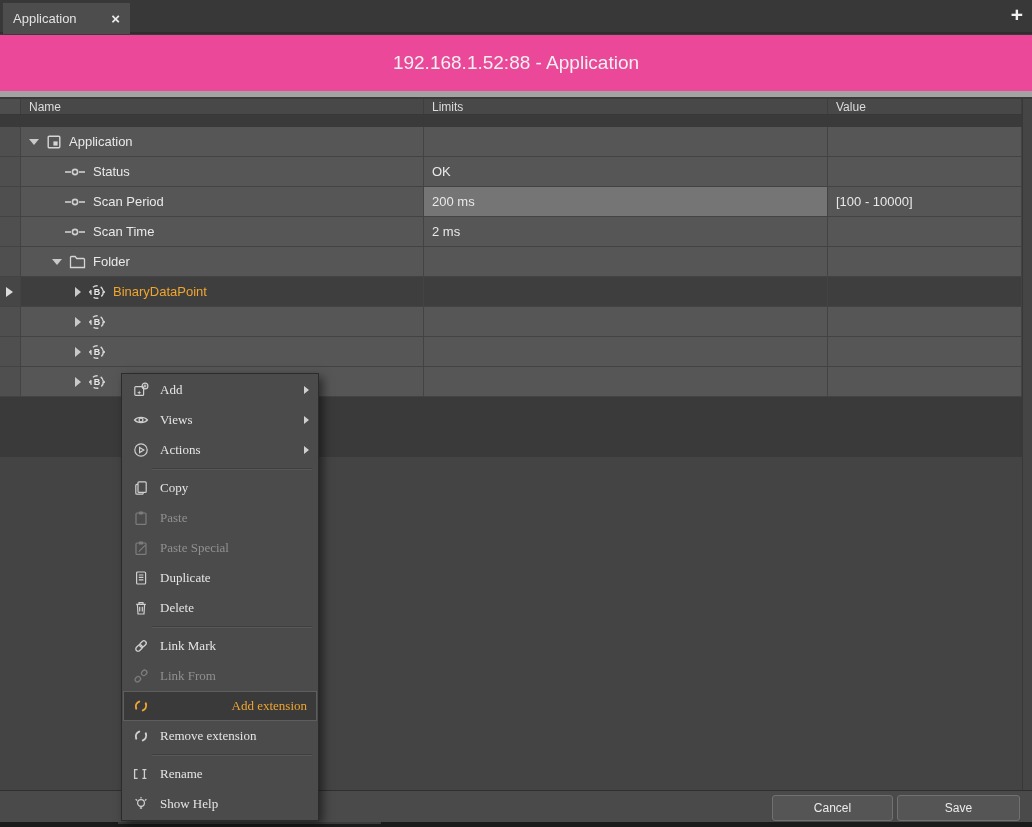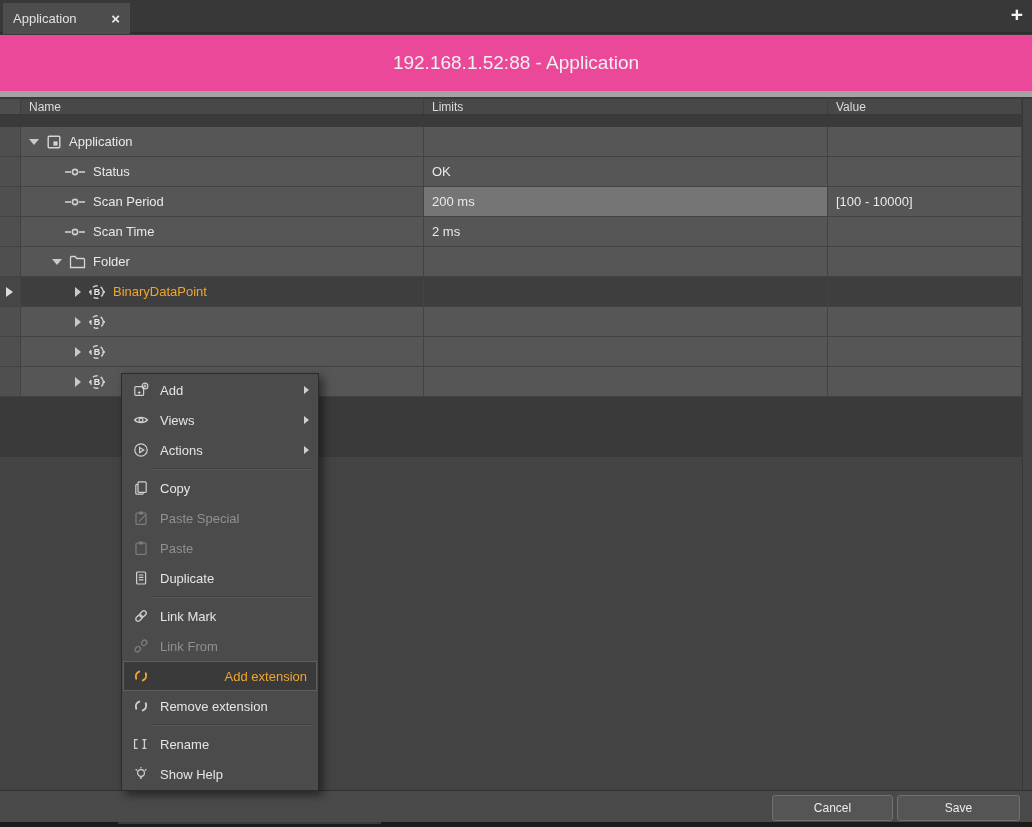--- a/index.html
+++ b/index.html
@@ -66,21 +66,21 @@
   .btn.cancel{left:772px;width:121px;}
   .btn.save{left:897px;width:123px;}
   .bottom-strip{position:absolute;left:0;top:822px;width:100%;height:5px;background:#1b1b1b;}
   .bottom-seg{position:absolute;left:118px;top:822px;width:263px;height:2px;background:#3c3c3c;}
 
   
   .menu{position:absolute;left:121px;top:373px;width:198px;background:#4b4b4b;
         border:1px solid #2b2b2b;box-shadow:4px 4px 9px rgba(0,0,0,.5);box-sizing:border-box;
         padding:1px 0;z-index:10;}
   .mi{height:30px;display:flex;align-items:center;padding:0 9px 0 10px;font-size:13px;
-      color:#e5e5e5;gap:11px;box-sizing:border-box;}
+      color:#e5e5e5;gap:11px;box-sizing:border-box;font-family:Liberation Serif, serif;}
   .mi .mico{width:17px;height:17px;flex:none;color:#cfcfcf;display:flex;align-items:center;justify-content:center;}
   .mi .marrow{margin-left:auto;width:0;height:0;border-left:5px solid #cfcfcf;
               border-top:4px solid transparent;border-bottom:4px solid transparent;}
   .mi.disabled{color:#909090;}
   .mi.disabled .mico{color:#8d8d8d;opacity:.75;}
   .mi.hl{background:#3a3a3a;border:1px solid #5e5e5e;color:#f0a52f;margin:0 1px;padding-left:8px;justify-content:space-between;}
   .mi.hl .mico{color:#f0a52f;}
   .msep{height:1px;background:#3f3f3f;border-bottom:1px solid #585858;margin:3px 6px 3px 30px;}
 
   svg{display:block;}
@@ -324,46 +324,56 @@
         </svg>
       </span>
       <span class="mlabel">Copy</span>
     </div>
 
     <div class="mi disabled">
       <span class="mico">
         <svg width="16" height="16" viewBox="0 0 16 16" fill="none" stroke="currentColor" stroke-width="1.2">
           <rect x="3" y="3" width="10" height="11.4" rx="1"></rect>
           <rect x="5.8" y="1.4" width="4.4" height="3" rx=".6" fill="currentColor" stroke="none"></rect>
-          <path d="M5.8 11.6 L12.6 4.8"></path>
-        </svg>
-      </span>
-      <span class="mlabel">Paste Special</span>
+        </svg>
+      </span>
+      <span class="mlabel">Paste</span>
     </div>
 
     <div class="mi disabled">
       <span class="mico">
         <svg width="16" height="16" viewBox="0 0 16 16" fill="none" stroke="currentColor" stroke-width="1.2">
           <rect x="3" y="3" width="10" height="11.4" rx="1"></rect>
           <rect x="5.8" y="1.4" width="4.4" height="3" rx=".6" fill="currentColor" stroke="none"></rect>
-        </svg>
-      </span>
-      <span class="mlabel">Paste</span>
+          <path d="M5.8 11.6 L12.6 4.8"></path>
+        </svg>
+      </span>
+      <span class="mlabel">Paste Special</span>
     </div>
 
     <div class="mi">
       <span class="mico">
         <svg width="16" height="16" viewBox="0 0 16 16" fill="none" stroke="currentColor" stroke-width="1.2">
           <rect x="3.6" y="2" width="9" height="12" rx="1"></rect>
           <path d="M5.8 5 h4.6 M5.8 7.4 h4.6 M5.8 9.8 h4.6"></path>
         </svg>
       </span>
       <span class="mlabel">Duplicate</span>
     </div>
 
+    <div class="mi">
+      <span class="mico">
+        <svg width="16" height="16" viewBox="0 0 16 16" fill="none" stroke="currentColor" stroke-width="1.2">
+          <path d="M3.2 4.4 h9.6 M6 4.2 v-1.6 h4 v1.6"></path>
+          <path d="M4.4 4.4 l.6 9.6 h6 l.6 -9.6"></path>
+          <path d="M6.7 6.8 v4.8 M9.3 6.8 v4.8"></path>
+        </svg>
+      </span>
+      <span class="mlabel">Delete</span>
+    </div>
 
     <div class="msep"></div>
 
     <div class="mi">
       <span class="mico">
         <svg width="16" height="16" viewBox="0 0 16 16" fill="none" stroke="currentColor" stroke-width="1.3">
           <g transform="rotate(-45 8 8)">
             <rect x="1.6" y="5.7" width="7.2" height="4.6" rx="2.3"></rect>
             <rect x="7.2" y="5.7" width="7.2" height="4.6" rx="2.3"></rect>
           </g>

